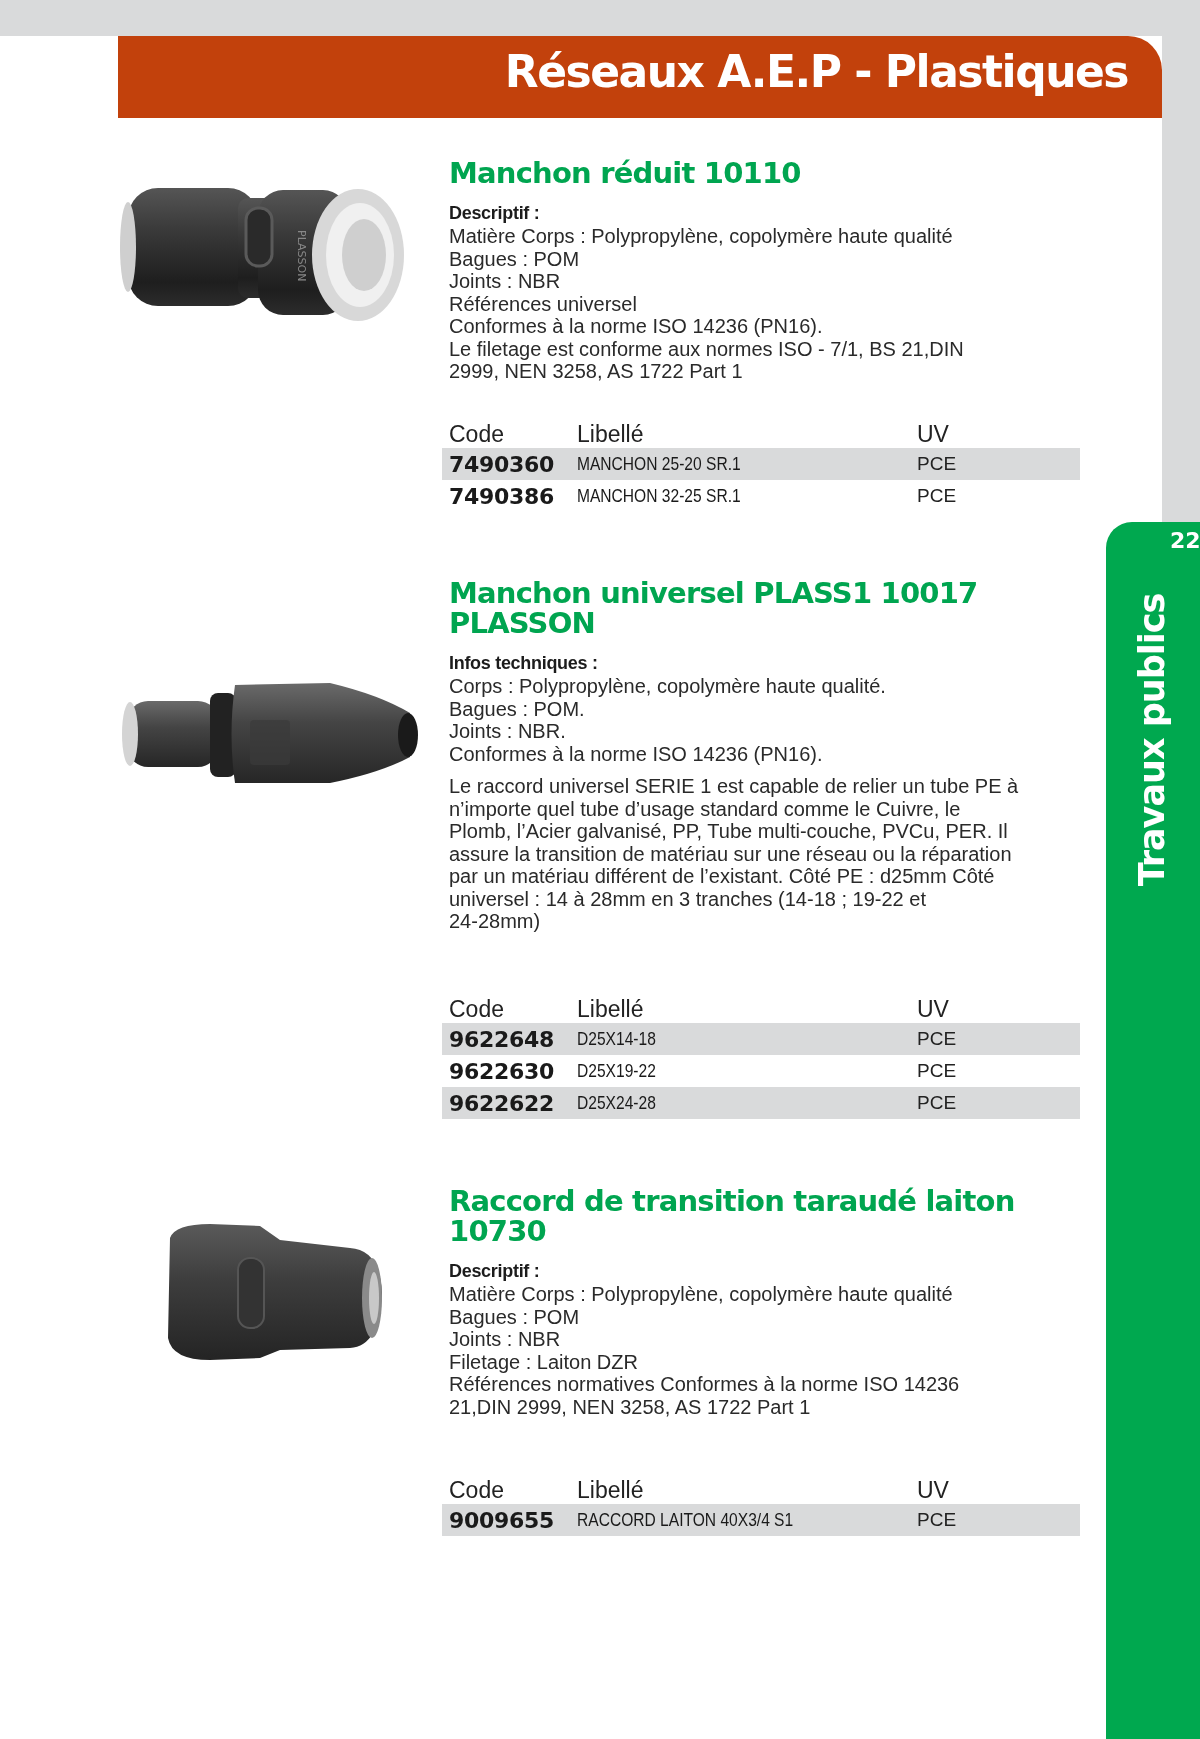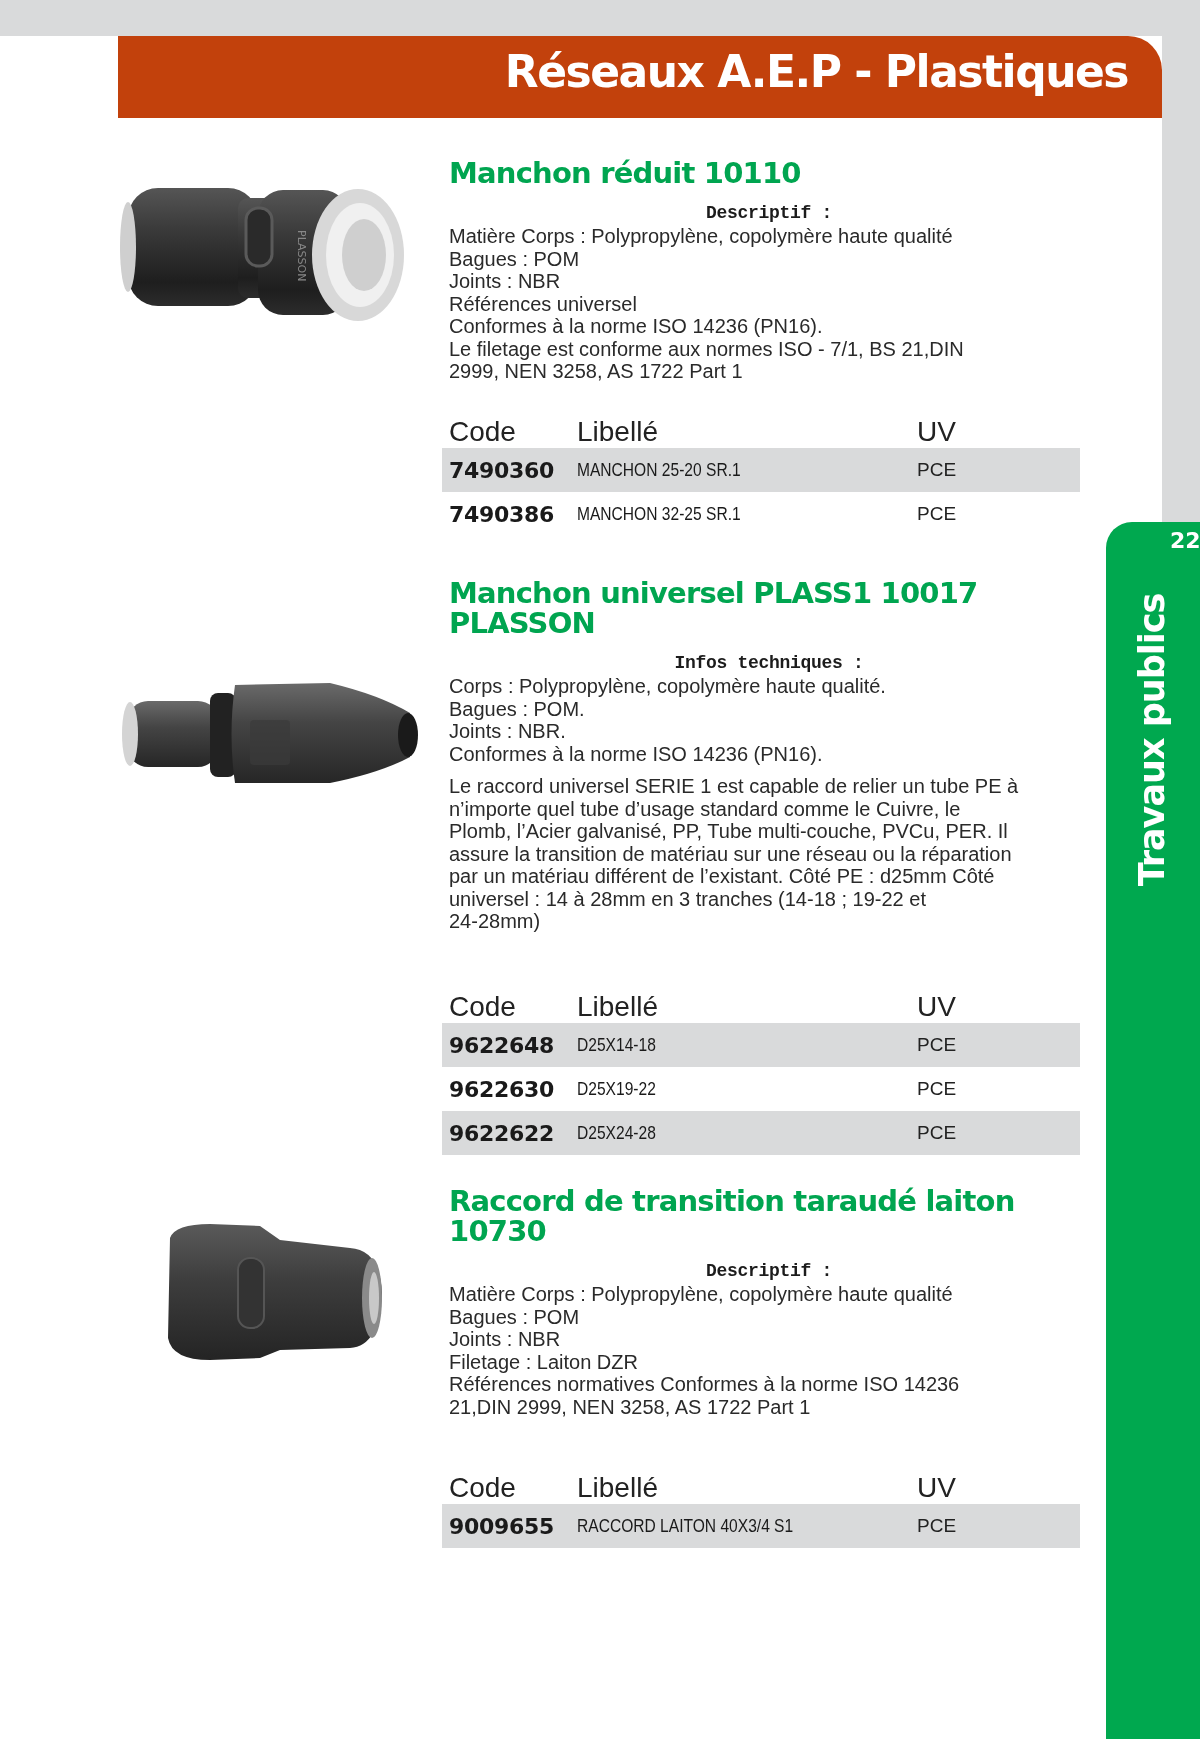--- a/index.html
+++ b/index.html
@@ -38,33 +38,33 @@
     letter-spacing:-1px; color:#ffffff; white-space:nowrap;
   }
 
   .product-image { position:absolute; }
   .product { position:absolute; left:449px; width:640px; }
   .product-title {
     font-family:"DejaVu Sans", sans-serif; font-weight:bold; color:#00a550;
     font-size:29px; line-height:30px; letter-spacing:-0.8px; margin:0;
   }
   .block-heading {
-    font-family:Liberation Mono, monospace; font-weight:bold; font-size:18px;
-    color:#1c1c1c; margin:0; line-height:23px; letter-spacing:-0.3px;text-align:center;
+    font-family:Liberation Sans, sans-serif; font-weight:bold; font-size:18px;
+    color:#1c1c1c; margin:0; line-height:23px; letter-spacing:-0.3px;
   }
   .desc-line {
     font-size:20px; line-height:22.5px; color:#2a2a2a; margin:0; white-space:pre-wrap;
   }
 
   .product-table { position:absolute; left:442px; width:638px; border-collapse:collapse; }
   .product-table th {
-    font-weight:normal; font-size:28px; text-align:left; color:#222;
+    font-weight:normal; font-size:23px; text-align:left; color:#222;
     height:32px; padding:0; vertical-align:bottom;
   }
-  .product-table td { height:44px; padding:0; vertical-align:middle; }
+  .product-table td { height:32px; padding:0; vertical-align:middle; }
   .product-table tr.shaded td { background:#d9dadb; }
   .col-code { width:128px; padding-left:7px !important; }
   .col-label { width:340px; }
   .product-table td.code {
     font-family:"DejaVu Sans", sans-serif; font-weight:bold; font-size:22px; color:#1a1a1a;
     padding-left:7px; letter-spacing:-0.3px;
   }
   .product-table td.label {
     font-family:"Liberation Sans", sans-serif; font-size:19px; color:#1a1a1a;
     transform-origin:left center; display:table-cell;

